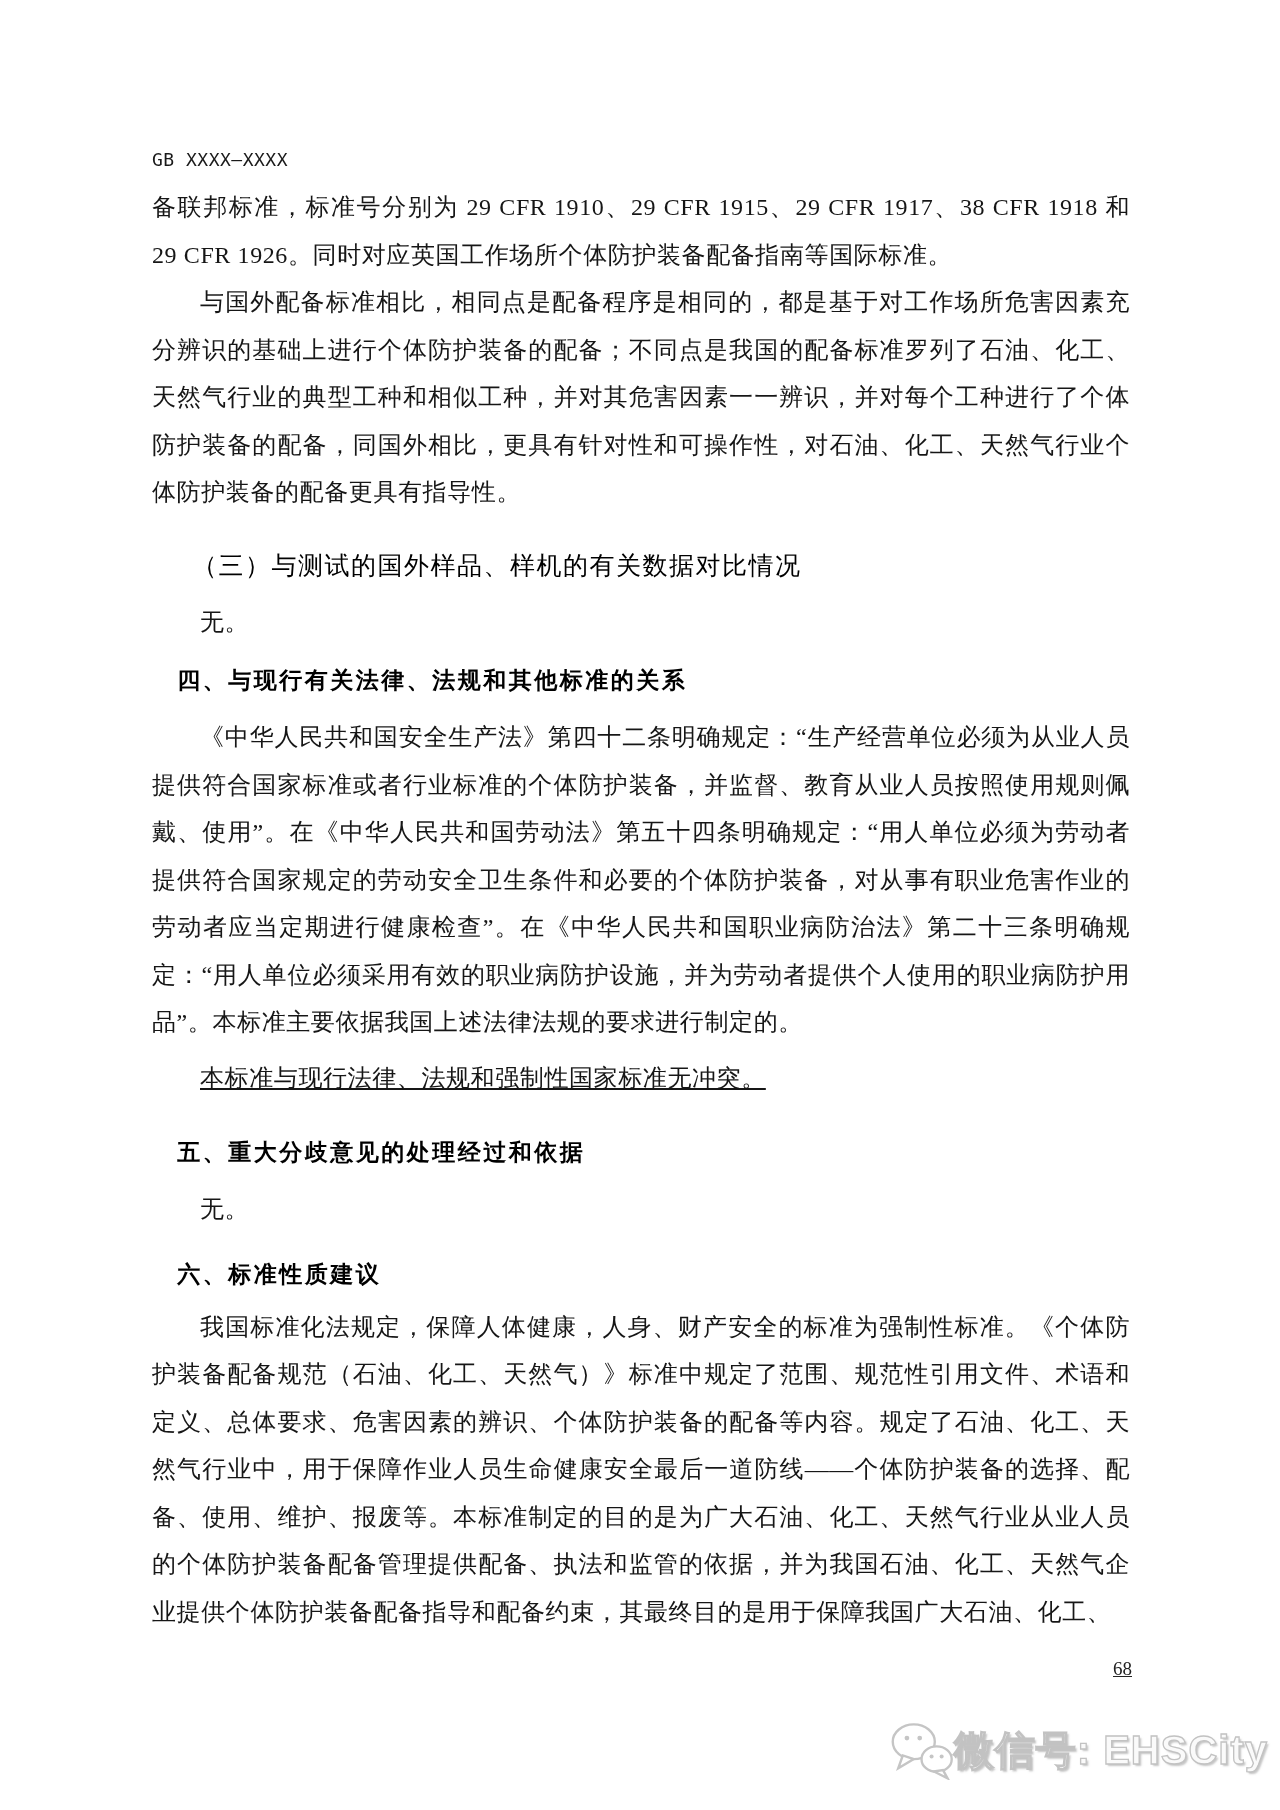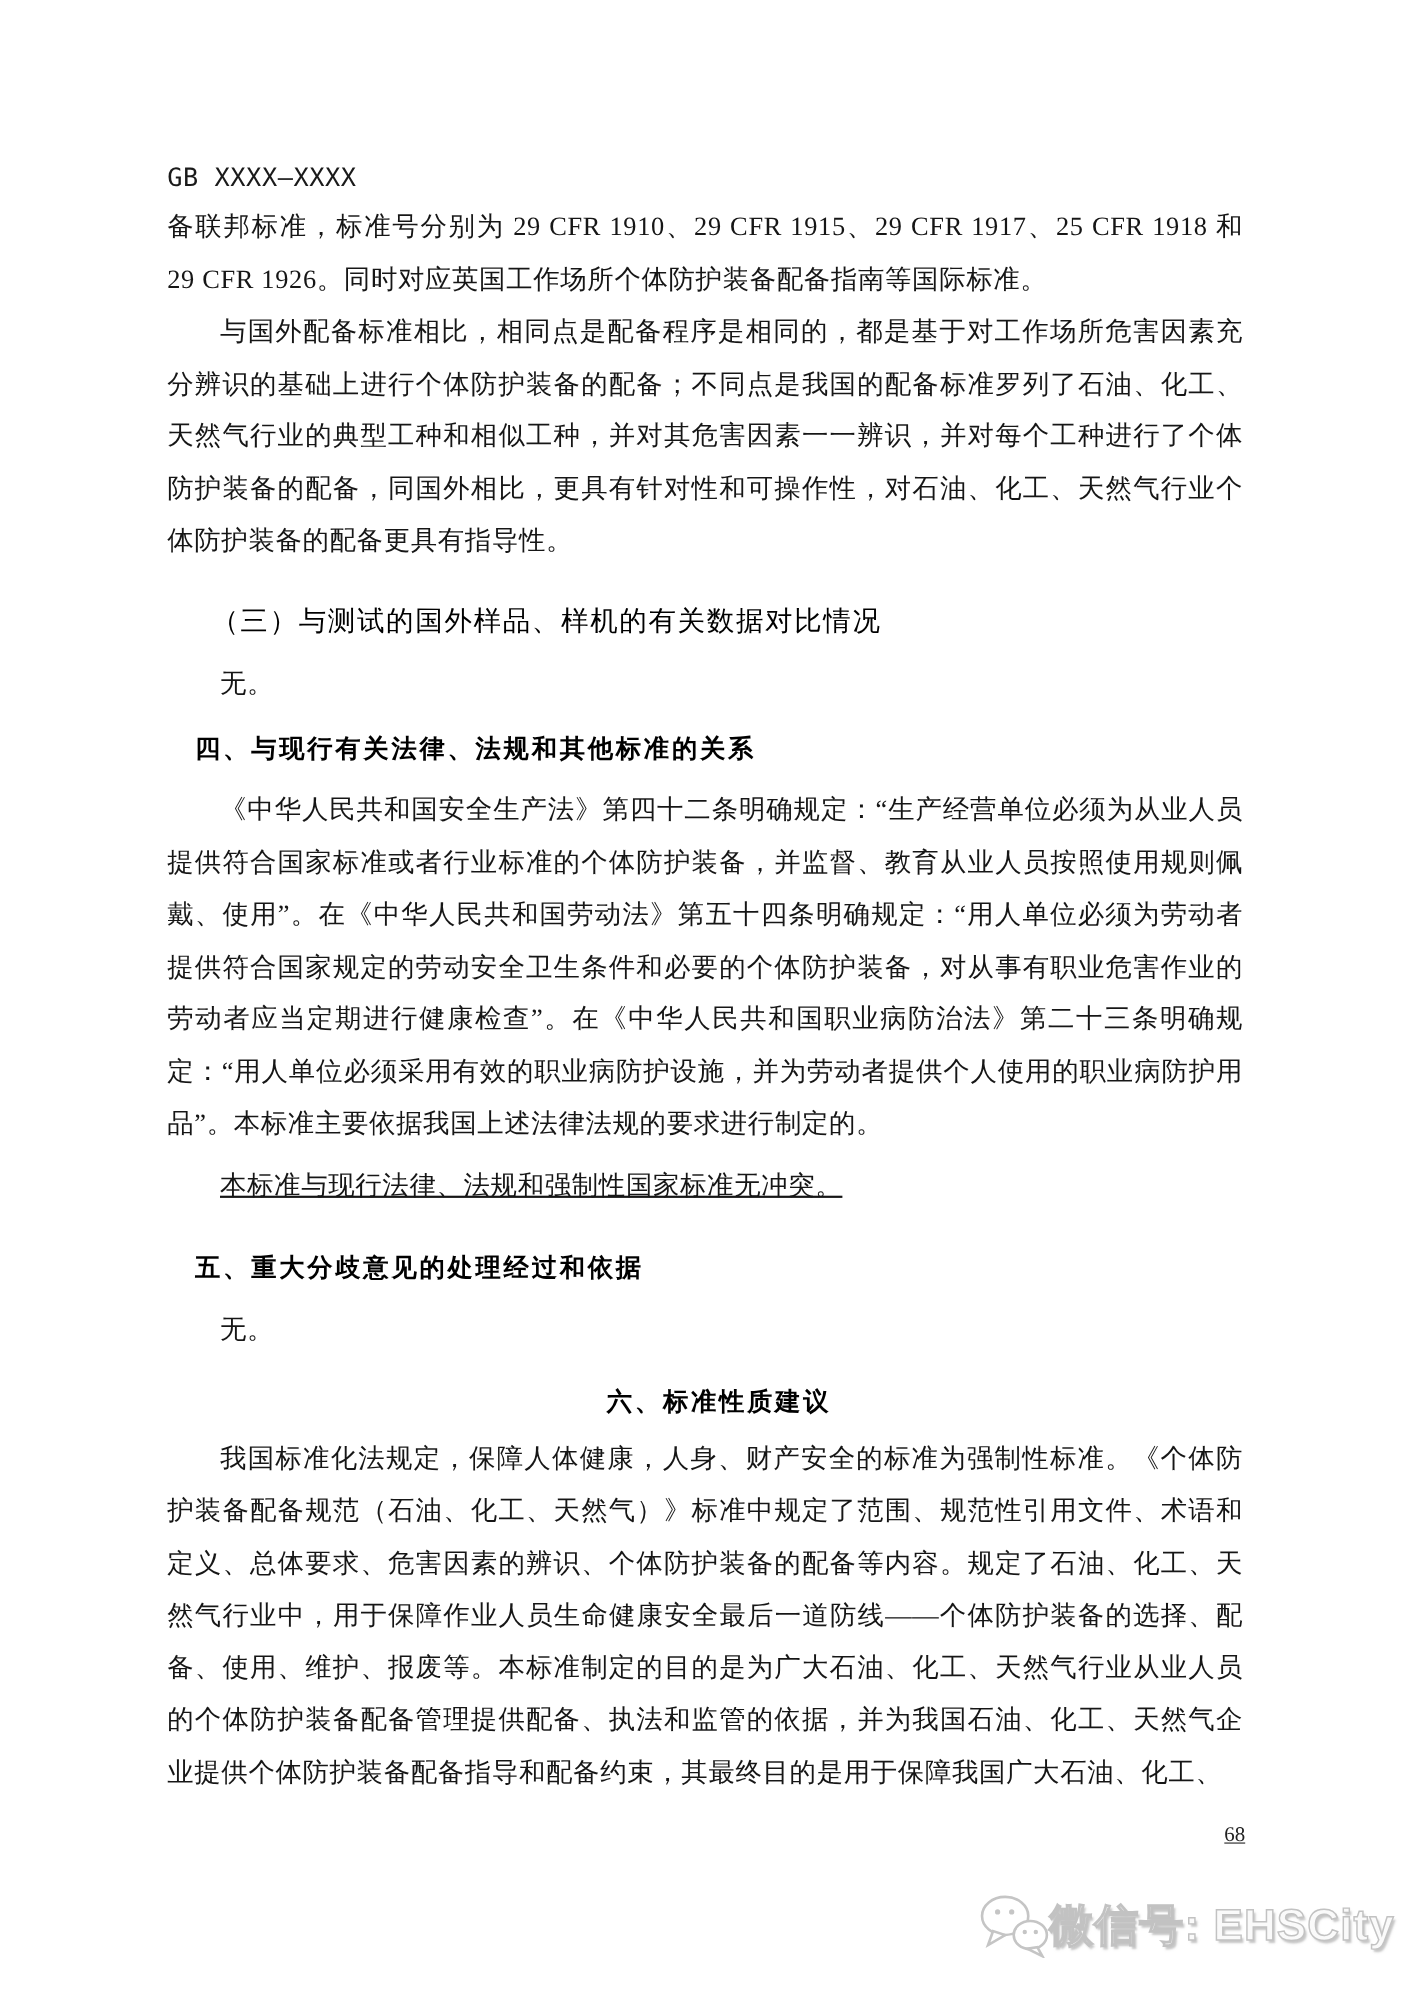--- a/index.html
+++ b/index.html
@@ -5,41 +5,41 @@
   html,body{margin:0;padding:0;}
   body{
     width:1280px;height:1810px;background:#ffffff;position:relative;
     font-family:"Liberation Serif","DejaVu Serif",serif;color:#141414;
     overflow:hidden;
   }
   .page{position:absolute;inset:0;background:#fff;}
   .doc-header{
     position:absolute;left:152px;top:149px;
     font-family:"DejaVu Sans Mono","Liberation Mono",monospace;
-    font-size:23px;letter-spacing:.5px;color:#1a1a1a;white-space:nowrap;
+    font-size:18px;letter-spacing:.5px;color:#1a1a1a;white-space:nowrap;
   }
   .content{position:absolute;left:152px;top:184px;width:978px;}
   p.body{
     margin:0;font-size:24px;line-height:47.5px;letter-spacing:.6px;
     text-align:justify;text-justify:inter-ideograph;color:#161616;
   }
   p.ind{text-indent:2em;}
   .mt8{margin-top:8px !important;text-decoration:underline;}
   h2.sub{
     margin:22px 0 8px 0;font-family:"Liberation Sans","DejaVu Sans",sans-serif;
     font-weight:normal;font-size:25px;line-height:52px;letter-spacing:1.5px;
     text-indent:1.6em;color:#000;
   }
   h1.sec{
     margin:6px 0 6px 0;font-family:"Liberation Sans","DejaVu Sans",sans-serif;
     font-weight:bold;font-size:23px;line-height:56px;letter-spacing:2.5px;
     text-indent:1.1em;color:#000;
   }
   h1.sec.five{margin-top:22px;}
-  h1.sec.six{margin-top:12px;margin-bottom:2px;text-align:center;}
+  h1.sec.six{margin-top:12px;margin-bottom:2px;}
   .page-number{
     position:absolute;top:1658px;right:148px;
     font-size:19px;color:#222;font-family:"Liberation Serif",serif;text-decoration:underline;
   }
   .watermark{
     position:absolute;top:1720px;right:12px;
     display:flex;align-items:center;gap:0;
     user-select:none;
   }
   .wm-text{
@@ -53,21 +53,21 @@
   .wm-icon svg{display:block;}
 </style>
 </head>
 <body>
 
 <div class="page">
 
   <div class="doc-header">GB XXXX—XXXX</div>
 
   <div class="content">
-    <p class="body">备联邦标准，标准号分别为 29 CFR 1910、29 CFR 1915、29 CFR 1917、25 CFR 1918 和 29 CFR 1926。同时对应英国工作场所个体防护装备配备指南等国际标准。</p>
+    <p class="body">备联邦标准，标准号分别为 29 CFR 1910、29 CFR 1915、29 CFR 1917、38 CFR 1918 和 29 CFR 1926。同时对应英国工作场所个体防护装备配备指南等国际标准。</p>
     <p class="body ind">与国外配备标准相比，相同点是配备程序是相同的，都是基于对工作场所危害因素充分辨识的基础上进行个体防护装备的配备；不同点是我国的配备标准罗列了石油、化工、天然气行业的典型工种和相似工种，并对其危害因素一一辨识，并对每个工种进行了个体防护装备的配备，同国外相比，更具有针对性和可操作性，对石油、化工、天然气行业个体防护装备的配备更具有指导性。</p>
     <h2 class="sub">（三）与测试的国外样品、样机的有关数据对比情况</h2>
     <p class="body ind">无。</p>
     <h1 class="sec">四、与现行有关法律、法规和其他标准的关系</h1>
     <p class="body ind">《中华人民共和国安全生产法》第四十二条明确规定：“生产经营单位必须为从业人员提供符合国家标准或者行业标准的个体防护装备，并监督、教育从业人员按照使用规则佩戴、使用”。在《中华人民共和国劳动法》第五十四条明确规定：“用人单位必须为劳动者提供符合国家规定的劳动安全卫生条件和必要的个体防护装备，对从事有职业危害作业的劳动者应当定期进行健康检查”。在《中华人民共和国职业病防治法》第二十三条明确规定：“用人单位必须采用有效的职业病防护设施，并为劳动者提供个人使用的职业病防护用品”。本标准主要依据我国上述法律法规的要求进行制定的。</p>
     <p class="body ind mt8">本标准与现行法律、法规和强制性国家标准无冲突。</p>
     <h1 class="sec five">五、重大分歧意见的处理经过和依据</h1>
     <p class="body ind">无。</p>
     <h1 class="sec six">六、标准性质建议</h1>
     <p class="body ind">我国标准化法规定，保障人体健康，人身、财产安全的标准为强制性标准。《个体防护装备配备规范（石油、化工、天然气）》标准中规定了范围、规范性引用文件、术语和定义、总体要求、危害因素的辨识、个体防护装备的配备等内容。规定了石油、化工、天然气行业中，用于保障作业人员生命健康安全最后一道防线——个体防护装备的选择、配备、使用、维护、报废等。本标准制定的目的是为广大石油、化工、天然气行业从业人员的个体防护装备配备管理提供配备、执法和监管的依据，并为我国石油、化工、天然气企业提供个体防护装备配备指导和配备约束，其最终目的是用于保障我国广大石油、化工、</p>

